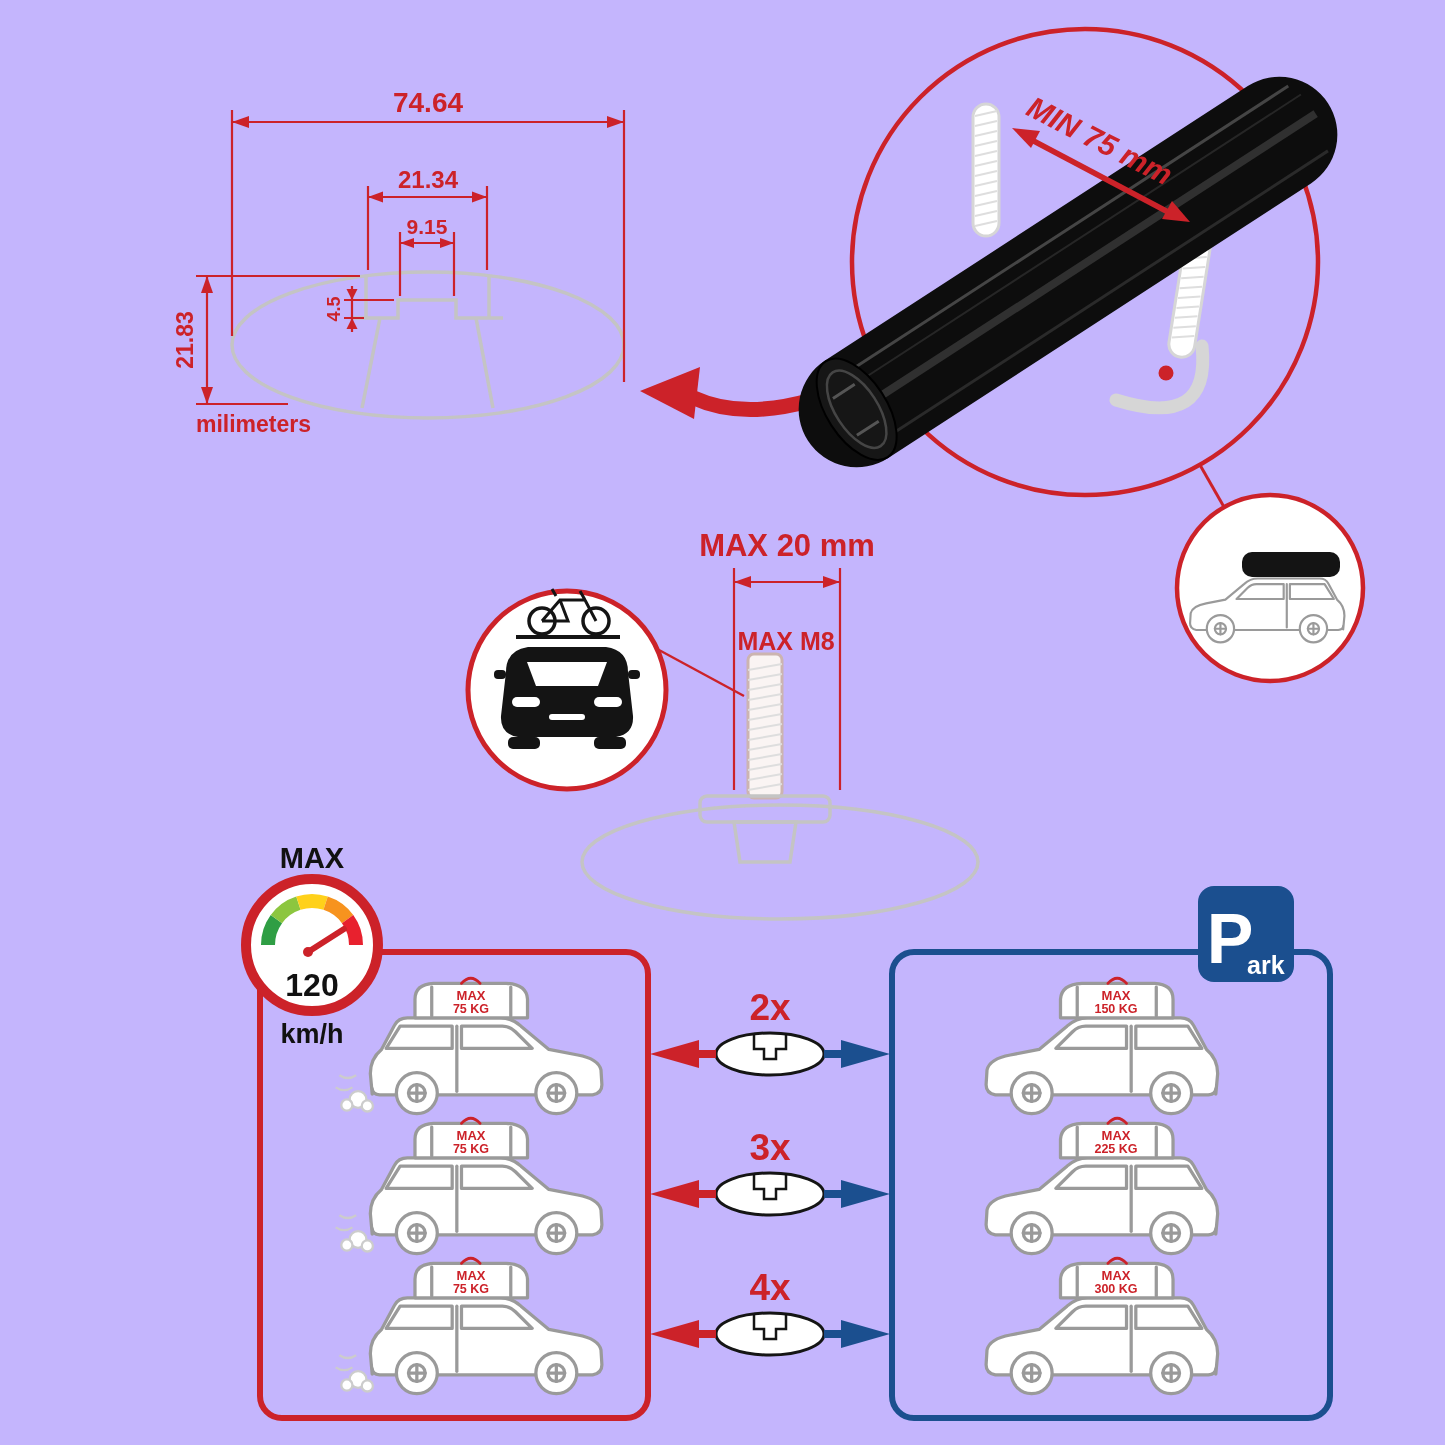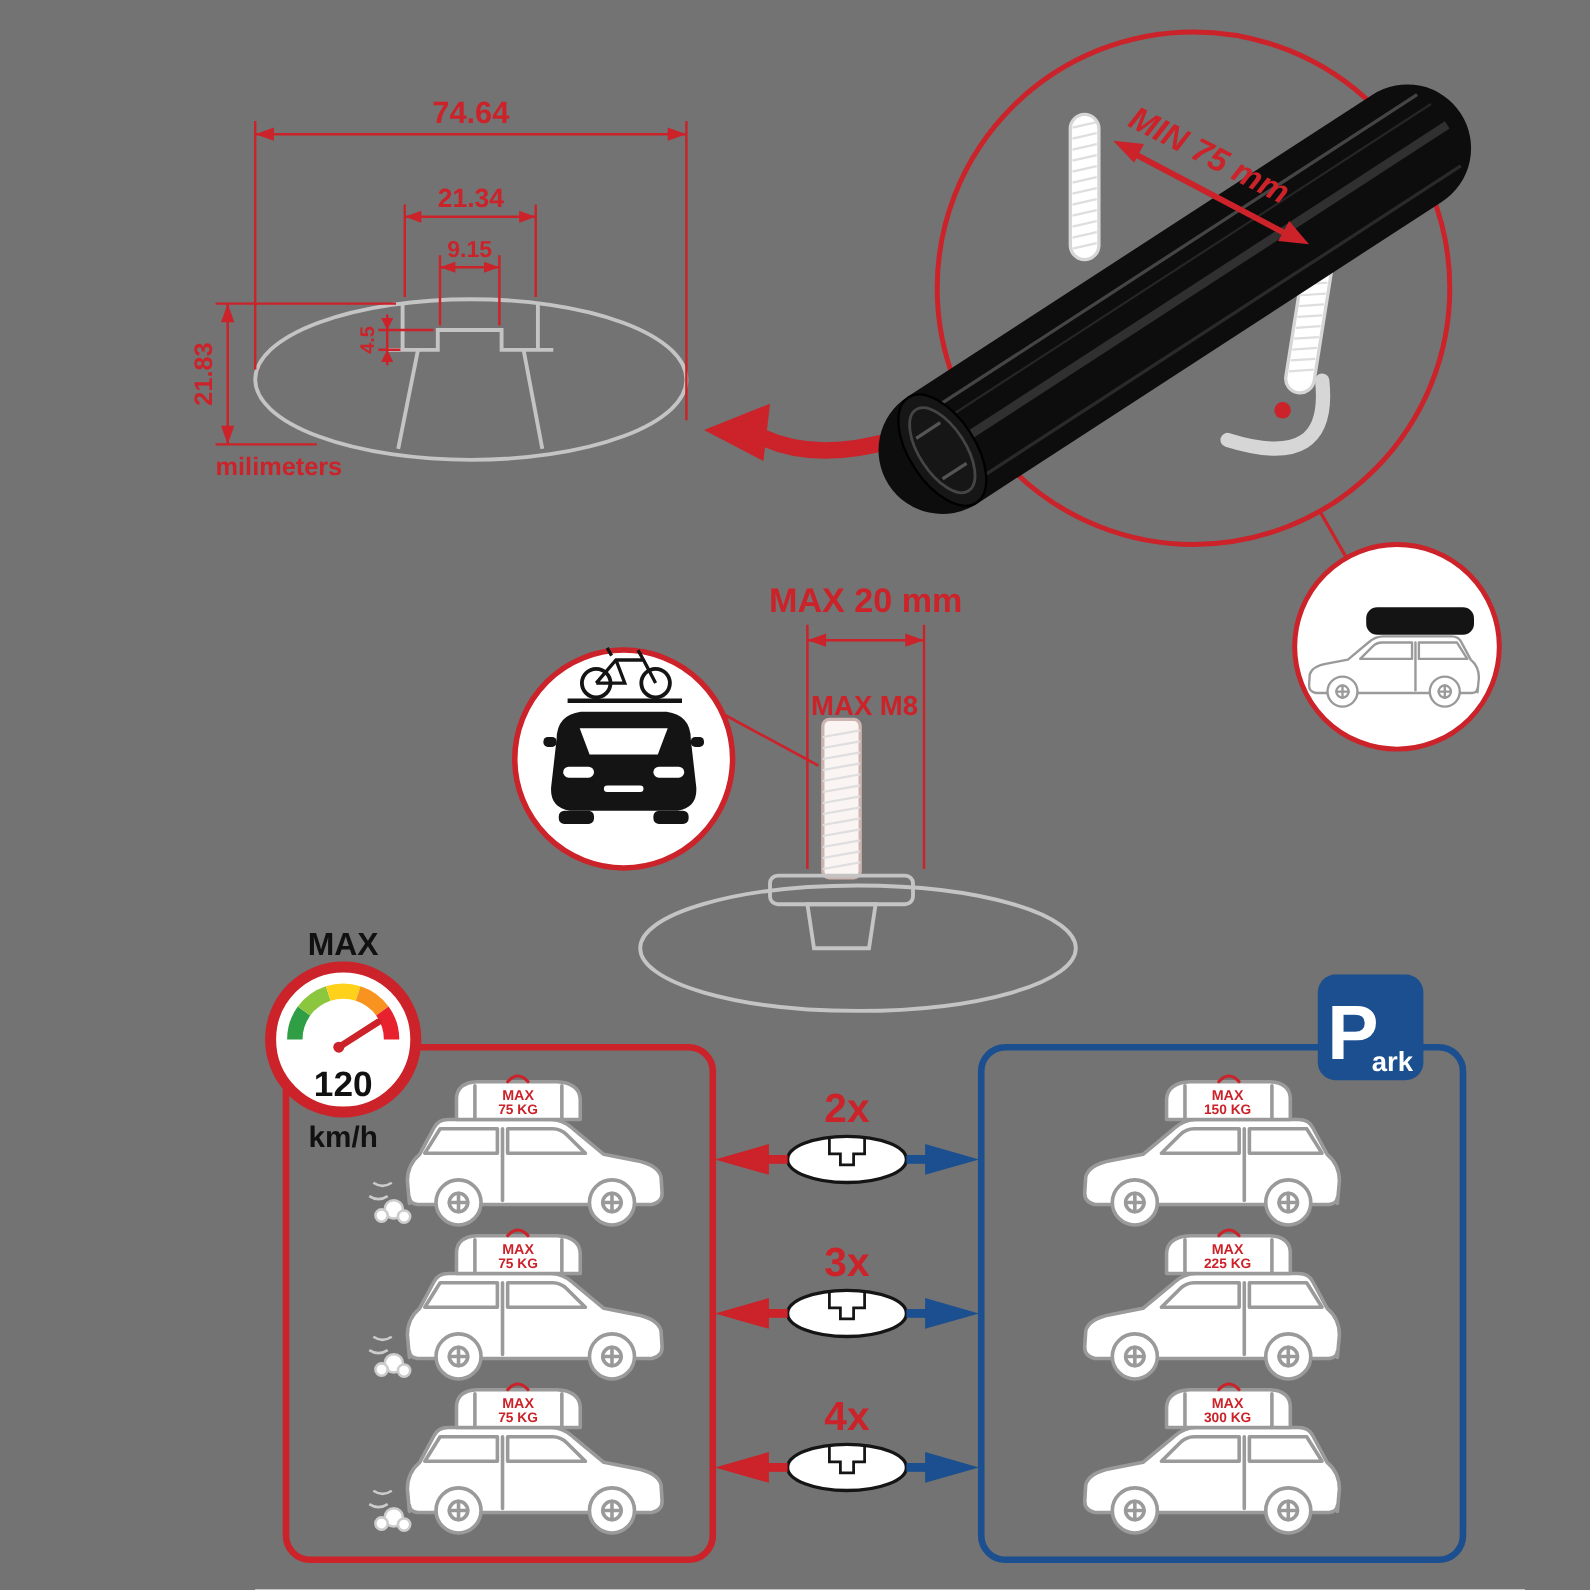--- a/index.html
+++ b/index.html
@@ -1,16 +1,16 @@
 <!DOCTYPE html>
 <html><head>
 <meta charset="utf-8">
 <style>
   html,body{margin:0;padding:0;background:#fff}
-  .stage{position:relative;width:1445px;height:1445px;background:#737373;overflow:hidden;font-family:"Liberation Sans",sans-serif}
+  .stage{position:relative;width:1445px;height:1445px;background:#c4b5fd;overflow:hidden;font-family:"Liberation Sans",sans-serif}
   text{font-family:"Liberation Sans",sans-serif}
   .rd{fill:#cc2229;font-weight:600;text-anchor:middle}
   .rb{fill:#cc2229;font-weight:bold;text-anchor:middle}
   .bk{fill:#111111;font-weight:bold;text-anchor:middle}
   .wt{fill:#ffffff;font-weight:bold;text-anchor:middle}
   .dimline{stroke:#cc2229;stroke-width:2.2;fill:none}
   .aw{fill:#cc2229;stroke:none}
   .awb{fill:#1b4f8f;stroke:none}
   .gline{stroke:#c4c4c4;stroke-width:3.5;fill:none}
   .clamp{stroke:#d6d6d6;stroke-width:3;fill:#ffffff}

